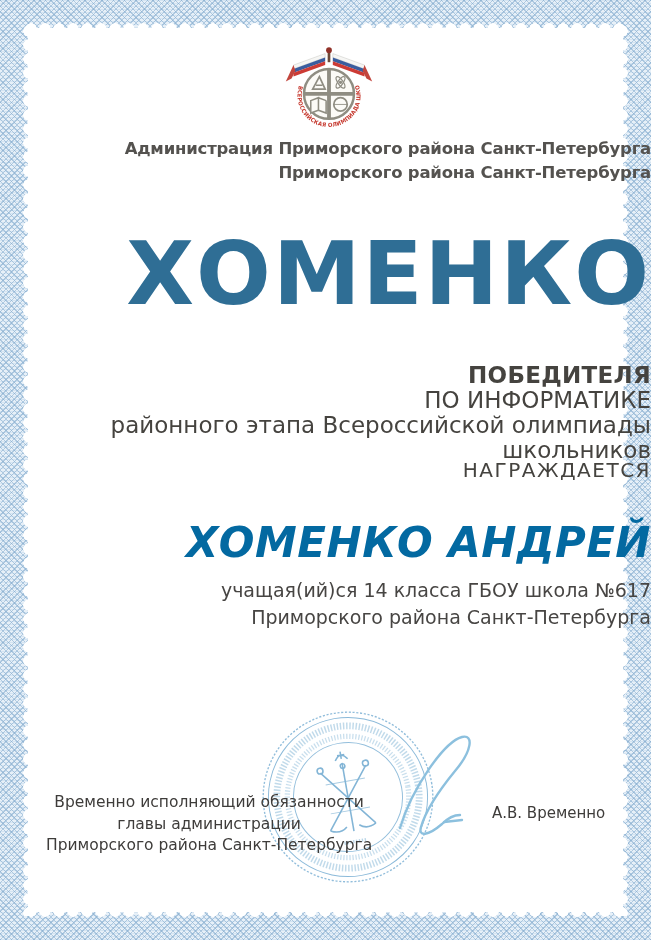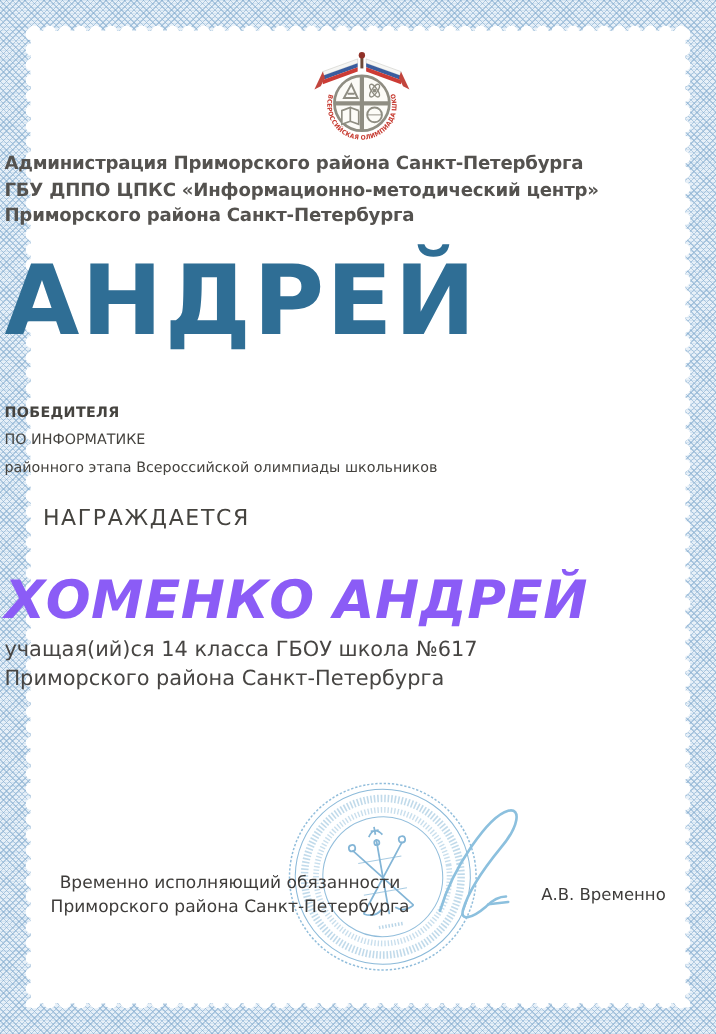--- a/index.html
+++ b/index.html
@@ -34,37 +34,37 @@
     background-image:radial-gradient(circle 6px at 7px 0px,#fff 0 5.5px,rgba(255,255,255,0) 6px);
     background-size:14px 9px;background-repeat:repeat-x;}
   .sc-l{top:24px;bottom:24px;left:20px;width:9px;
     background-image:radial-gradient(circle 6px at 9px 7px,#fff 0 5.5px,rgba(255,255,255,0) 6px);
     background-size:9px 14px;background-repeat:repeat-y;}
   .sc-r{top:24px;bottom:24px;right:20px;width:9px;
     background-image:radial-gradient(circle 6px at 0px 7px,#fff 0 5.5px,rgba(255,255,255,0) 6px);
     background-size:9px 14px;background-repeat:repeat-y;}
 
   .abs{position:absolute;}
-  .ctr{left:4px;right:0;text-align:left;}
+  .ctr{left:17px;right:0;text-align:right;}
 
   .emblem{left:281px;top:42px;width:96px;height:98px;}
 
   .org{top:137px;font-size:16.5px;line-height:23.5px;font-weight:bold;
        color:#54524f;letter-spacing:-0.2px;z-index:3;}
 
   .title{top:224px;font-size:88px;line-height:100px;font-weight:bold;
          color:#2f6e95;letter-spacing:2px;z-index:3;}
 
-  .award{top:363px;font-size:13px;line-height:25px;color:#45433f;z-index:3;}
+  .award{top:363px;font-size:23px;line-height:25px;color:#45433f;z-index:3;}
   .award .b1{font-weight:bold;letter-spacing:.3px;}
 
   .granted{top:458px;font-size:20px;letter-spacing:1.5px;color:#45433f;z-index:3;padding-left:35px;}
 
-  .name{top:518px;font-size:48px;font-weight:bold;font-style:italic;
-        color:#8b5cf6;letter-spacing:.5px;z-index:3;}
+  .name{top:518px;font-size:42px;font-weight:bold;font-style:italic;
+        color:#0369a1;letter-spacing:.5px;z-index:3;}
 
   .school{top:577px;font-size:19px;line-height:27px;color:#474543;z-index:3;}
 
   .seal{left:259px;top:708px;width:178px;height:178px;z-index:1;opacity:.85;}
   .sign{left:384px;top:724px;width:134px;height:130px;z-index:2;}
 
   .official{left:46px;top:792px;font-size:15.5px;line-height:21.5px;
             color:#3e3c3a;text-align:center;z-index:4;}
   .officialName{left:492px;top:804px;font-size:15px;color:#3e3c3a;z-index:4;}
 
@@ -117,25 +117,24 @@
     <defs>
       <path id="logoArc" d="M 19.2 43.4 A 32.8 32.8 0 1 0 80.8 43.4" fill="none"></path>
     </defs>
     <text font-size="6" font-weight="bold" fill="#c6392f" letter-spacing="0.2">
       <textPath href="#logoArc" startOffset="1" textLength="158" lengthAdjust="spacingAndGlyphs">ВСЕРОССИЙСКАЯ ОЛИМПИАДА ШКОЛЬНИКОВ</textPath>
     </text>
   </svg>
 
   <div class="abs ctr org">
     <div>Администрация Приморского района Санкт-Петербурга</div>
-    <div>ГБУ ДППО ЦПКС «Информационно-методический центр»</div>
     <div>Приморского района Санкт-Петербурга</div>
   </div>
 
-  <div class="abs ctr title">АНДРЕЙ</div>
+  <div class="abs ctr title">ХОМЕНКО</div>
 
   <div class="abs ctr award">
     <div class="b1">ПОБЕДИТЕЛЯ</div>
     <div>ПО ИНФОРМАТИКЕ</div>
     <div>районного этапа Всероссийской олимпиады школьников</div>
   </div>
 
   <div class="abs ctr granted">НАГРАЖДАЕТСЯ</div>
 
   <div class="abs ctr name">ХОМЕНКО АНДРЕЙ</div>
@@ -168,18 +167,19 @@
 
   <svg class="abs sign" viewBox="0 0 134 130">
     <g stroke="#8cc0de" stroke-width="2.4" fill="none" stroke-linecap="round">
       <path d="M16,104 C28,64 60,18 78,13 C90,10 88,27 71,47 C53,69 41,89 37,103 C34,113 44,112 58,100 C64,94 70,91 76,91"></path>
       <path d="M60,98 L78,96"></path>
     </g>
   </svg>
 
   <div class="abs official">
     <div>Временно исполняющий обязанности</div>
+    <div>главы администрации</div>
     <div>Приморского района Санкт-Петербурга</div>
   </div>
   <div class="abs officialName">А.В. Временно</div>
 
 
 </div>
 
 </body></html>

